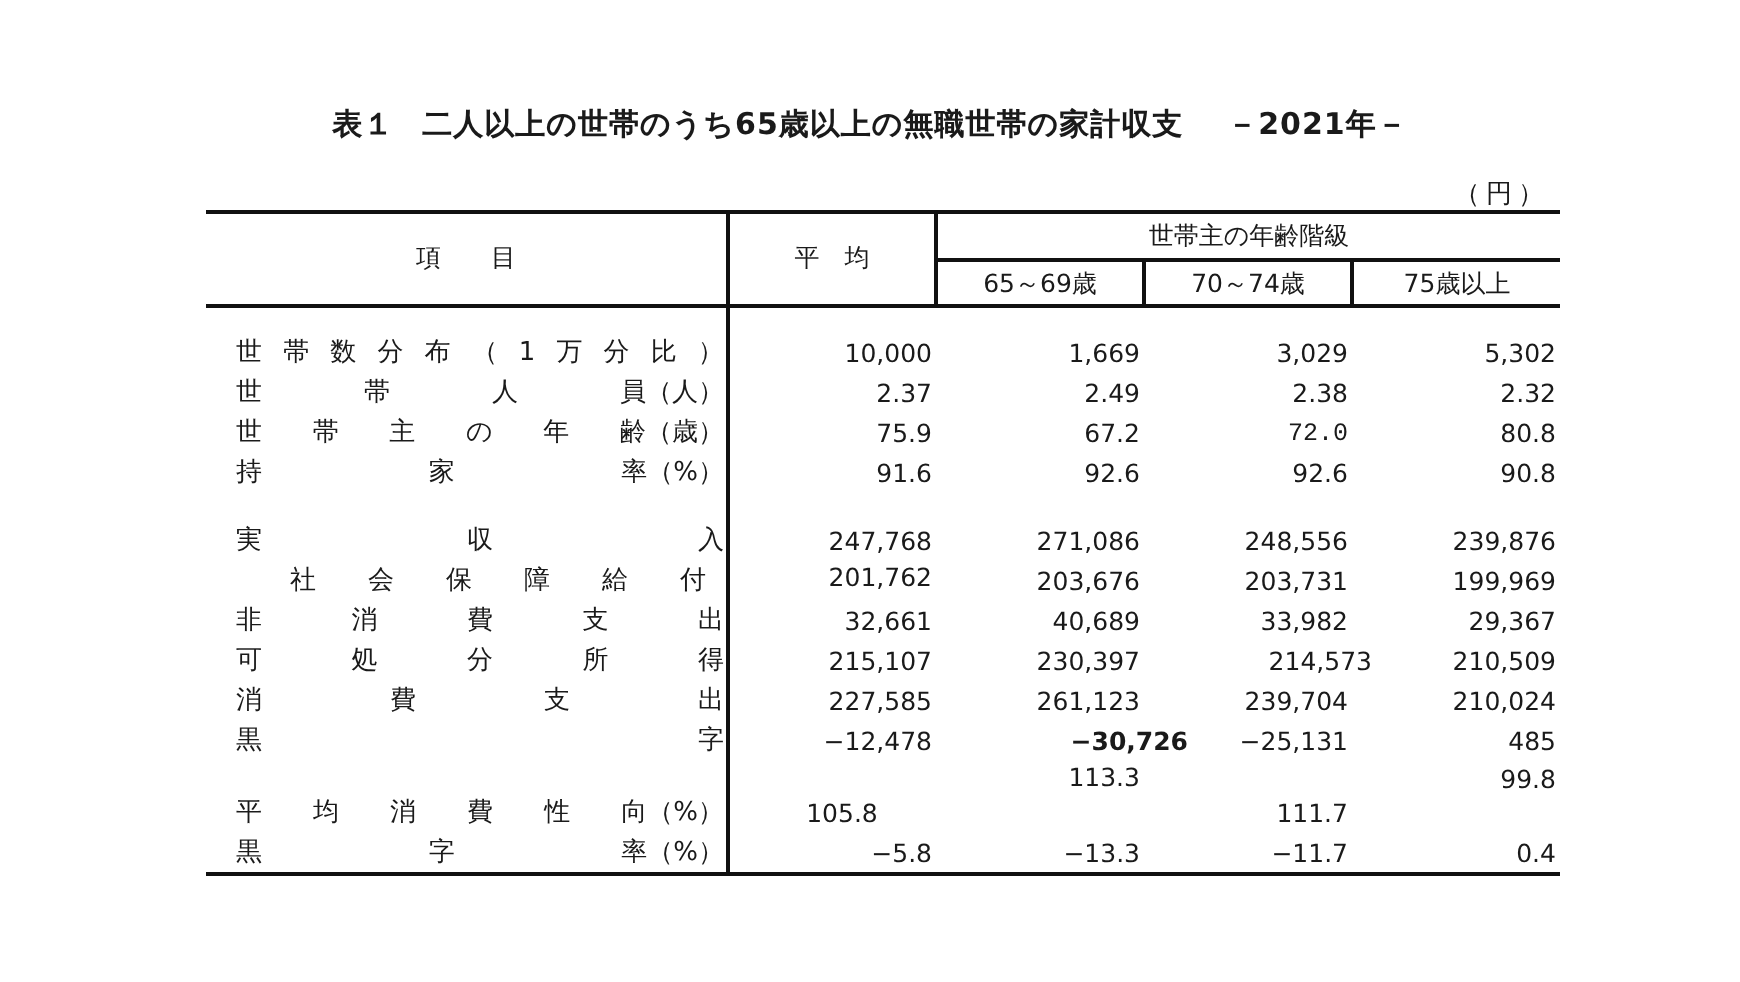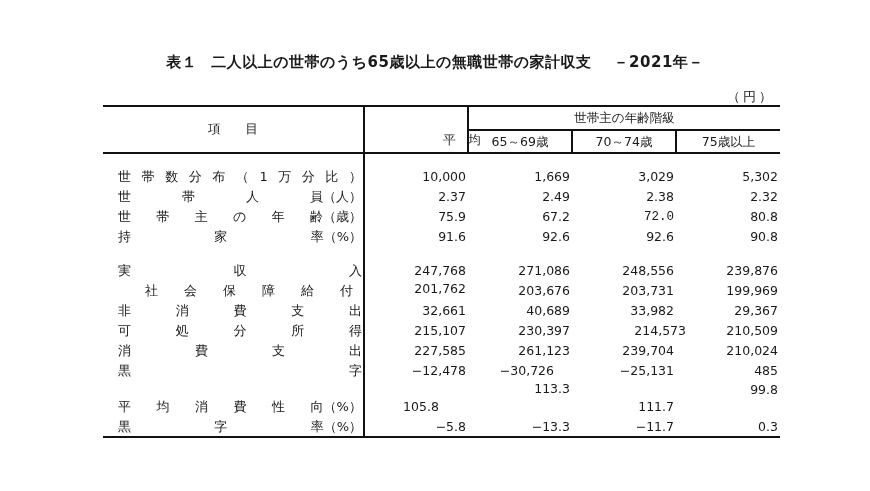--- a/index.html
+++ b/index.html
@@ -31,21 +31,21 @@
 <div class="hline" style="left:103px; width:677px; top:105px;"></div>
 <div class="hthin" style="left:469px; width:311px; top:129px;"></div>
 <div class="hline" style="left:103px; width:677px; top:152px;"></div>
 <div class="hline" style="left:103px; width:677px; top:436px;"></div>
 <div class="vline" style="left:363px; top:105px; height:333px;"></div>
 <div class="vline" style="left:467px; top:105px; height:49px;"></div>
 <div class="vline" style="left:571px; top:129px; height:25px;"></div>
 <div class="vline" style="left:675px; top:129px; height:25px;"></div>
 
 <div class="hcell" style="left:103px; width:260px; top:121px; white-space:pre;">項　　目</div>
-<div class="hcell" style="left:365px; width:102px; top:132px;padding-left:46px;">平　均</div>
+<div class="hcell" style="left:365px; width:102px; top:121px;">平　均</div>
 <div class="hcell" style="left:469px; width:311px; top:110px;">世帯主の年齢階級</div>
 <div class="hcell" style="left:469px; width:102px; top:134px;">65～69歳</div>
 <div class="hcell" style="left:573px; width:102px; top:134px;">70～74歳</div>
 <div class="hcell" style="left:677px; width:103px; top:134px;">75歳以上</div>
 
 <div id="rows">
     <div class="lbl" style="top: 168px;">
       <span>世</span>
       <span>帯</span>
       <span>数</span>
@@ -144,21 +144,21 @@
     </div>
     <div class="num" style="top: 342px; left: 376px;">227,585</div>
     <div class="num" style="top: 342px; left: 480px;">261,123</div>
     <div class="num" style="top: 342px; left: 584px;">239,704</div>
     <div class="num" style="top: 342px; left: 688px;">210,024</div>
     <div class="lbl" style="top: 362px;">
       <span>黒</span>
       <span>字</span>
     </div>
     <div class="num" style="top: 362px; left: 376px;">−12,478</div>
-    <div class="num" style="top: 362px; left: 464px;">−30,726</div>
+    <div class="num" style="top: 362px; left: 504px; font-weight: bold;">−30,726</div>
     <div class="num" style="top: 362px; left: 584px;">−25,131</div>
     <div class="num" style="top: 362px; left: 688px;">485</div>
     <div class="lbl" style="top: 398px;">
       <span>平</span>
       <span>均</span>
       <span>消</span>
       <span>費</span>
       <span>性</span>
       <span>向（%）</span>
     </div>
@@ -167,14 +167,14 @@
     <div class="num" style="top: 398px; left: 584px;">111.7</div>
     <div class="num" style="top: 381px; left: 688px;">99.8</div>
     <div class="lbl" style="top: 418px;">
       <span>黒</span>
       <span>字</span>
       <span>率（%）</span>
     </div>
     <div class="num" style="top: 418px; left: 376px;">−5.8</div>
     <div class="num" style="top: 418px; left: 480px;">−13.3</div>
     <div class="num" style="top: 418px; left: 584px;">−11.7</div>
-    <div class="num" style="top: 418px; left: 688px;">0.3</div>
+    <div class="num" style="top: 418px; left: 688px;">0.4</div>
   </div>
 
 </body></html>

